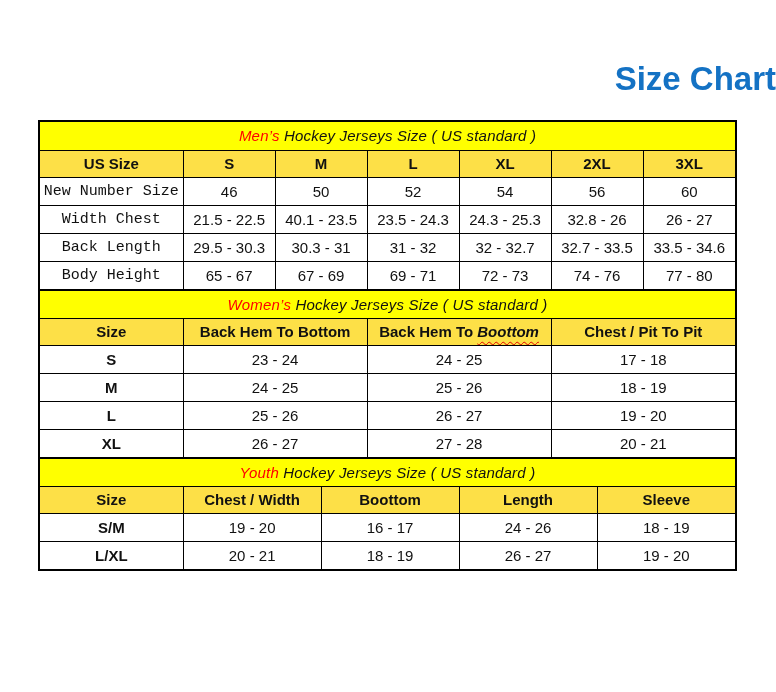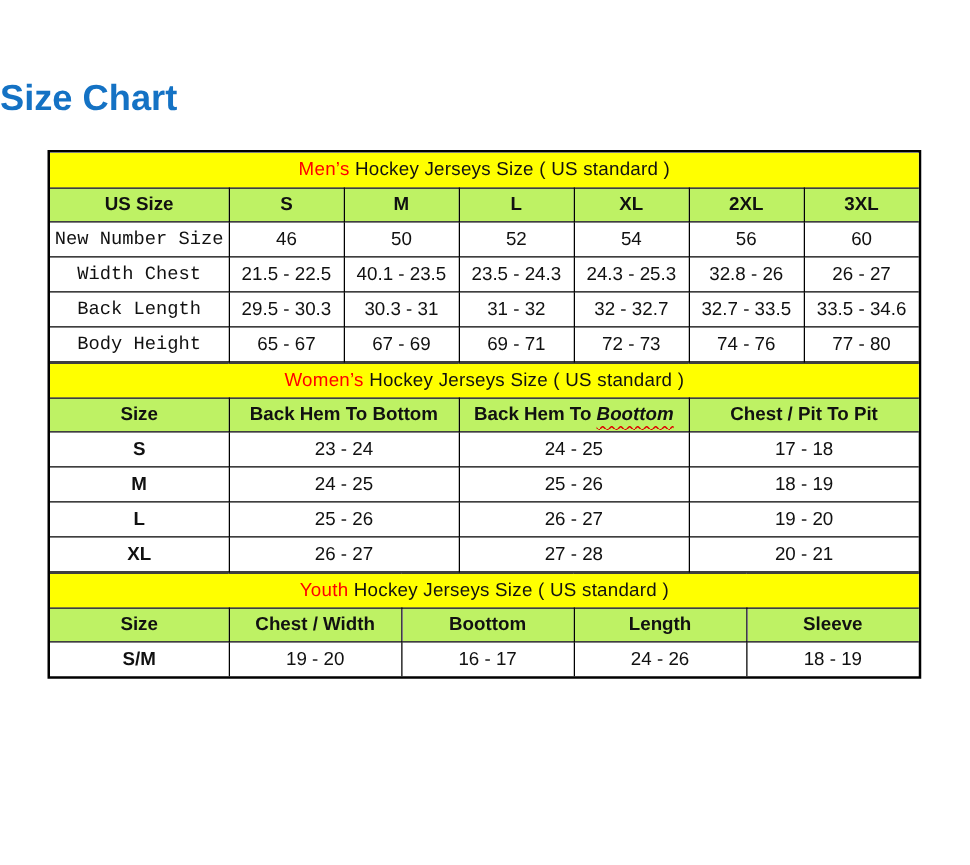--- a/index.html
+++ b/index.html
@@ -13,22 +13,22 @@
   html, body {
     margin: 0; padding: 0;
     background: #ffffff;
     width: 776px; height: 692px;
     overflow: hidden;
     font-family: "Liberation Sans", "DejaVu Sans", sans-serif;
     color: #111111;
   }
   .page-title {
     margin: 62px 0 24px 0;
-    text-align: left;
-    font-size: 29px;
+    text-align: right;
+    font-size: 33px;
     line-height: 34px;
     font-weight: 700;
     color: var(--blue);
   }
   .chart-wrap {
     width: 699px;
     margin-left: 38px;
     border: 2px solid var(--border);
   }
   table.size-table {
@@ -53,26 +53,27 @@
   table.size-table:last-child tr:last-child > * { border-bottom: none; }
 
   td.band-cell {
     background: var(--yellow);
     height: 38px;
     font-size: 17px;
     font-weight: 700;
     border-top-width: 2px;
     border-bottom-width: 2px;
     letter-spacing: 0.2px;
+    font-style: italic;
   }
   .band-highlight { color: var(--red); }
   table.size-table th {
     height: 27px;
     font-weight: 700;
-    background: #bef264;
+    background: #fde047;
   }
   table.size-table td { height: 28px; font-weight: 400; }
   .section-mens td.row-label { font-weight: 400; font-family: Liberation Mono, monospace; }
   .section-womens td.row-label,
   .section-youth td.row-label { font-weight: 700; }
   .squiggle {
     text-decoration-line: underline;
     text-decoration-style: wavy;
     text-decoration-color: var(--squiggle);
     text-decoration-thickness: 1px;
@@ -209,15 +210,22 @@
           <th><span>Length</span></th>
           <th><span>Sleeve</span></th>
         </tr>
         <tr>
           <td class="row-label">S/M</td>
           <td>19 - 20</td>
           <td>16 - 17</td>
           <td>24 - 26</td>
           <td>18 - 19</td>
         </tr>
+        <tr>
+          <td class="row-label">L/XL</td>
+          <td>20 - 21</td>
+          <td>18 - 19</td>
+          <td>26 - 27</td>
+          <td>19 - 20</td>
+        </tr>
       </tbody>
     </table>
   </div>
 
 </body></html>

